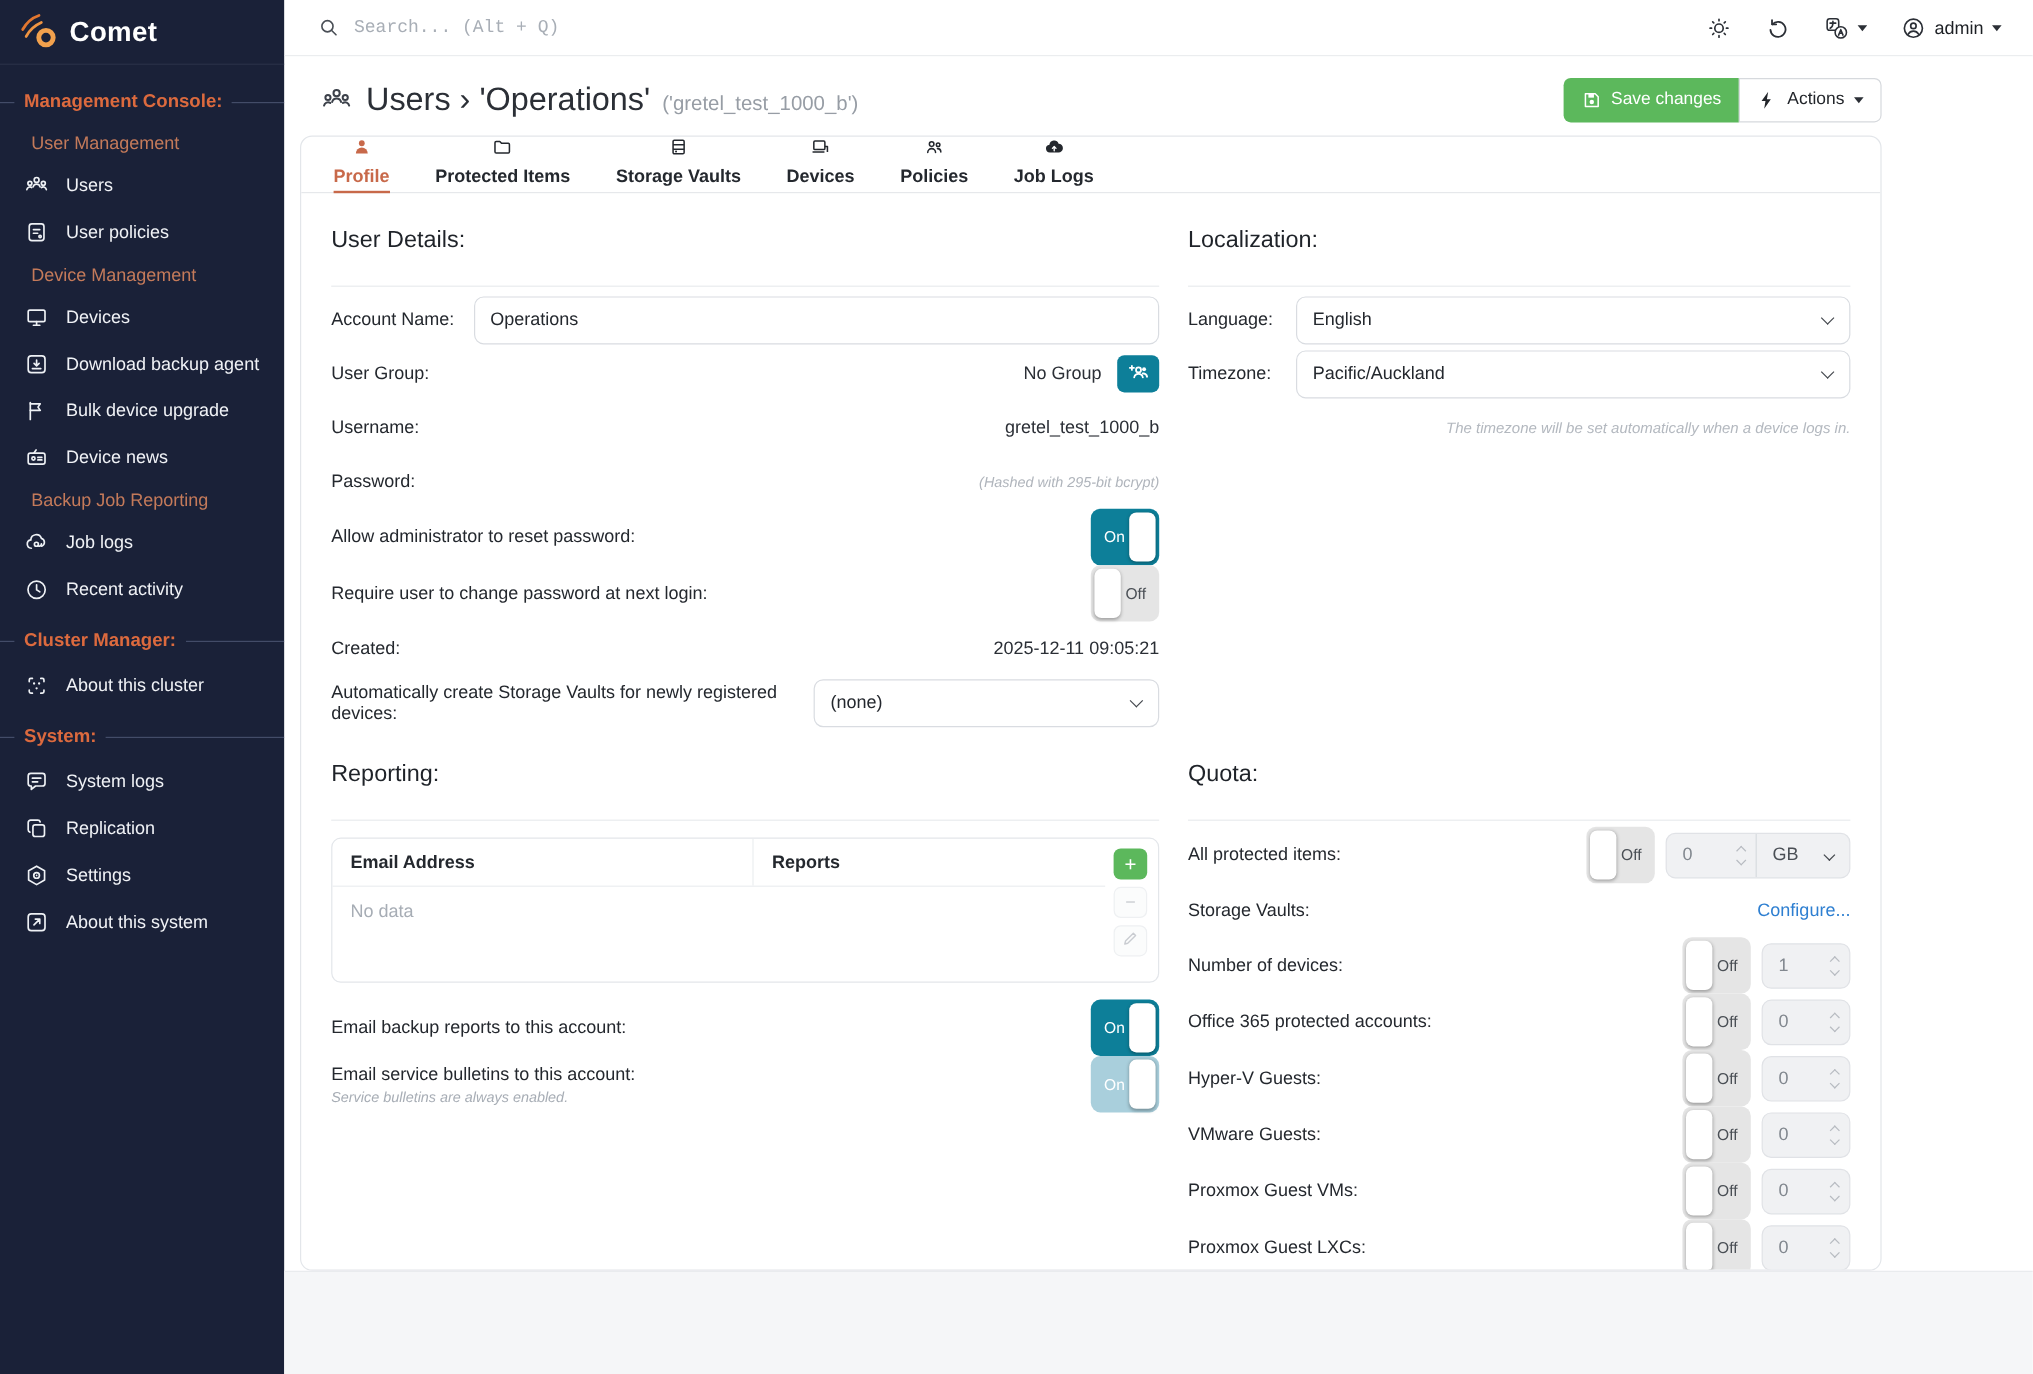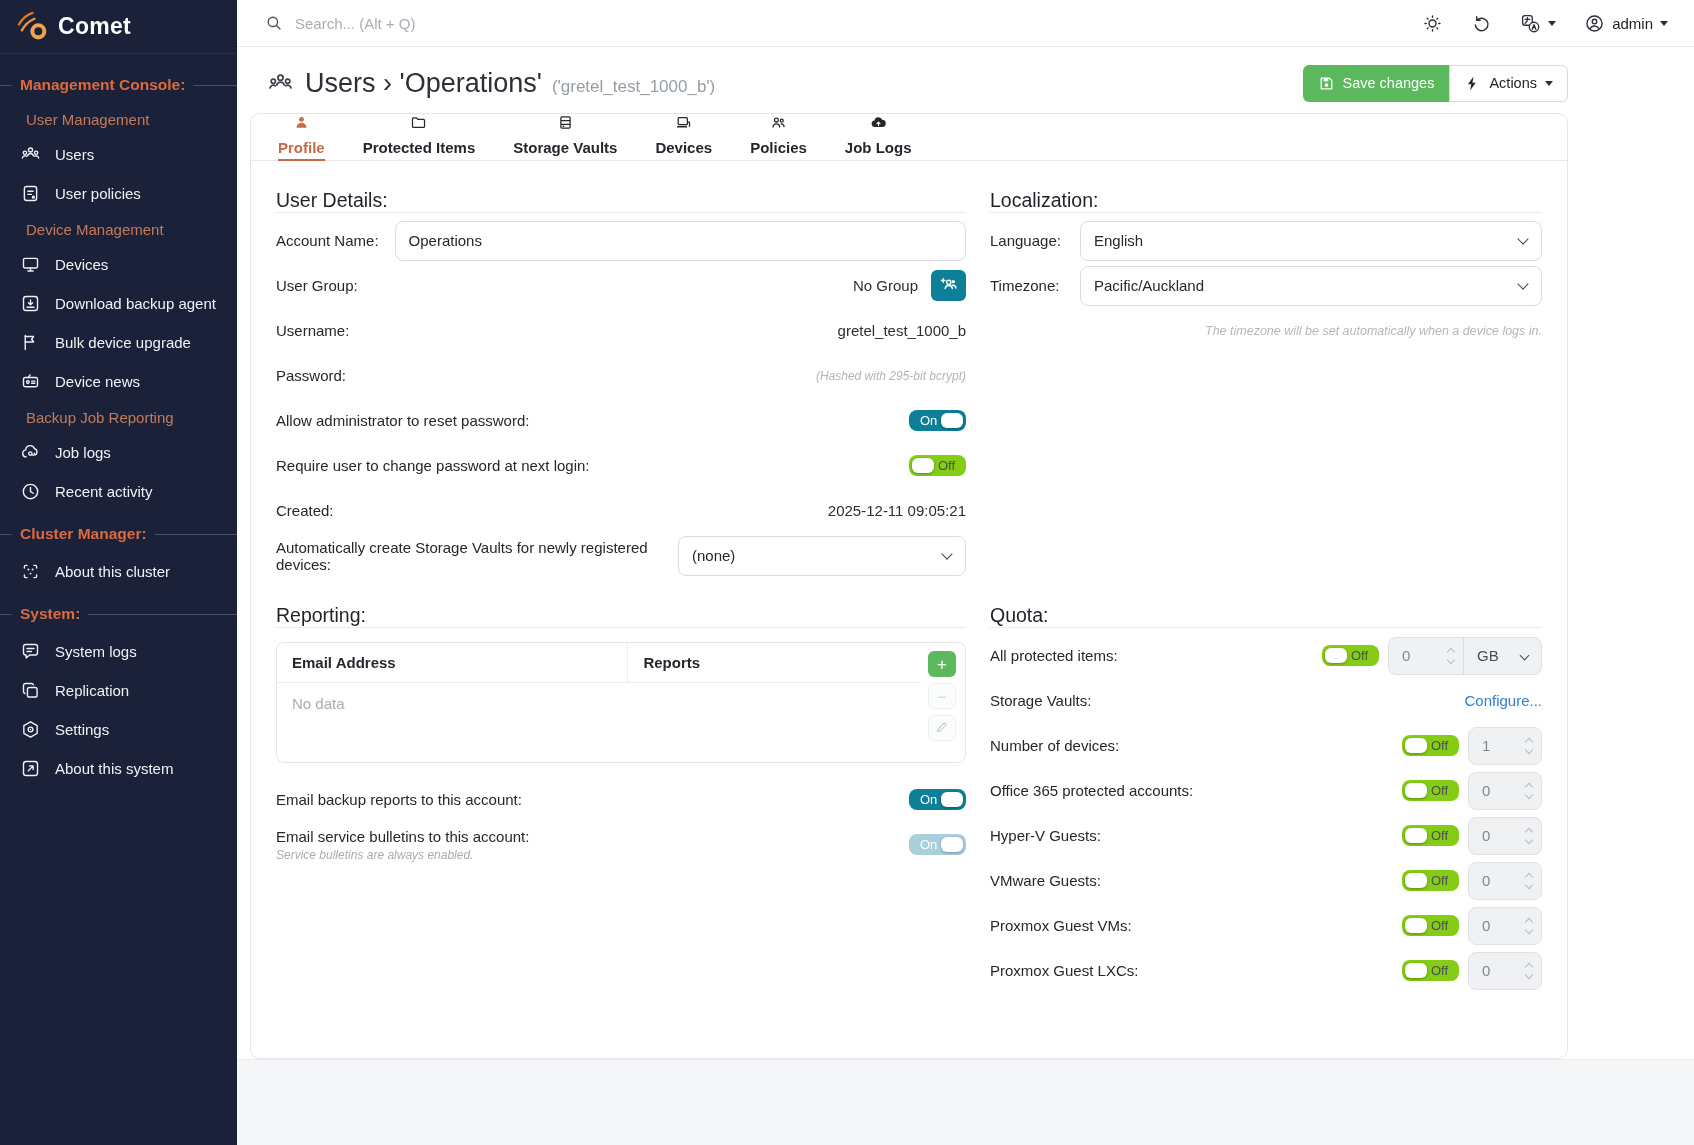--- a/index.html
+++ b/index.html
@@ -19,21 +19,21 @@
   .nav-heading::before { content:''; width:12px; height:1px; background:#434c68; }
   .nav-heading::after { content:''; flex:1; height:1px; background:#434c68; }
   .nav-heading-text { font-size:15.5px; font-weight:bold; color:#dc6a3e; }
   .nav-subheading { padding:8px 16px 7px 26px; font-size:15px; color:#c47a5a; }
 
   
   .shell { flex:1; display:flex; flex-direction:column; min-width:0; }
   .topbar { height:47px; flex:none; background:#fff; border-bottom:1px solid #e7e9ec; display:flex; align-items:center; padding:0 26px 0 28px; }
   .search-wrap { display:flex; align-items:center; gap:12px; flex:1; }
   .search-icon { width:18px; height:18px; color:#4a4f56; display:inline-flex; }
-  .search-input { border:none; outline:none; font-size:15px; color:#a16207; width:420px; font-family:Liberation Sans, sans-serif; }
+  .search-input { border:none; outline:none; font-size:15px; color:#a16207; width:420px; font-family:Liberation Mono, monospace; }
   .search-input::placeholder { color:#a8aeb6; }
   .topbar-right { display:flex; align-items:center; gap:28px; }
   .tb-icon { width:21px; height:21px; color:#2b2f36; display:inline-flex; cursor:pointer; }
   .tb-icon svg { width:100%; height:100%; }
   .tb-group { display:flex; align-items:center; gap:7px; cursor:pointer; }
   .caret { width:0; height:0; border-left:4.5px solid transparent; border-right:4.5px solid transparent; border-top:5px solid #2b2f36; display:inline-block; }
   .admin-label { font-size:15px; color:#1d2025; }
 
   
   .main { flex:1; display:flex; flex-direction:column; background:#fff; min-height:0; }
@@ -56,43 +56,43 @@
   .tabbar { height:47px; border-bottom:1px solid #e6e8eb; display:flex; align-items:stretch; gap:38px; padding:0 27px; }
   .tab { display:flex; align-items:center; gap:8px; font-size:15px; font-weight:600; color:#24282e; cursor:pointer; position:relative;flex-direction:column; }
   .tab .ticon { width:17px; height:17px; display:inline-flex; color:#24282e; }
   .tab .ticon svg { width:100%; height:100%; }
   .tab.active { color:#c8694a; }
   .tab.active .ticon { color:#c8694a; }
   .tab.active::after { content:''; position:absolute; left:0; right:0; bottom:-1px; height:2px; background:#c8694a; }
 
   
   .content { display:grid; grid-template-columns:690px 1fr; gap:26px 24px; padding:28px 25px 0 25px; align-items:start; }
-  .sec-title { font-size:19.5px; font-weight:500; color:#1f2329; padding-bottom:0; border-bottom:1px solid #e9ebee; }
+  .sec-title { font-size:19.5px; font-weight:500; color:#1f2329; padding-bottom:26px; border-bottom:1px solid #e9ebee; }
   .sec-body { padding-top:5px; }
   .frow { display:flex; align-items:center; justify-content:space-between; min-height:45px; }
   .flabel { font-size:15px; color:#24282e; }
   .val { font-size:15px; color:#2b2f36; }
   .note-italic { font-style:italic; font-size:12px; color:#b0b5bc; }
   .tinput { flex:1; margin-left:16px; height:40px; border:1px solid #d9dce1; border-radius:8px; padding:0 13px; font-size:15px; color:#24282e; outline:none; font-family:"Liberation Sans", sans-serif; }
   .rightwrap { display:flex; align-items:center; gap:13px; }
   .grp-btn { width:35px; height:31px; background:#0d7f99; border:none; border-radius:6px; display:flex; align-items:center; justify-content:center; cursor:pointer; }
   .grp-btn svg { width:21px; height:21px; }
 
   
   .sel { position:relative; border:1px solid #d9dce1; border-radius:8px; height:40px; display:flex; align-items:center; padding:0 34px 0 13px; font-size:15px; color:#24282e; background:#fff; cursor:pointer; }
   .chev { width:8px; height:8px; border-right:1.8px solid #44484e; border-bottom:1.8px solid #44484e; transform:rotate(45deg); display:inline-block; }
   .sel .chev { position:absolute; right:14px; top:45%; transform:translateY(-50%) rotate(45deg); }
 
   
-  .tgl { position:relative; width:57px; height:21px; border-radius:8px; display:flex; align-items:center; font-size:13px; flex:none; cursor:pointer; }
+  .tgl { position:relative; width:57px; height:47px; border-radius:8px; display:flex; align-items:center; font-size:13px; flex:none; cursor:pointer; }
   .tgl .knob { position:absolute; top:3px; bottom:3px; width:22px; background:#fff; border-radius:6px; box-shadow:0 1px 3px rgba(0,0,0,.3); }
   .tgl.on { background:#0d7f99; }
   .tgl.on .tgl-label { color:#fff; margin-left:11px; }
   .tgl.on .knob { right:3px; }
-  .tgl.off { background:#84cc16;text-align:right; }
+  .tgl.off { background:#e5e5e5;text-align:right; }
   .tgl.off .tgl-label { color:#4a4f55; margin-left:auto; margin-right:11px; }
   .tgl.off .knob { left:3px; }
   .tgl.disabled { background:#a9cfdc; cursor:default; }
 
   
   .report-box { border:1px solid #e3e6ea; border-radius:8px; margin-top:14px; display:flex; height:121px; }
   .rb-table { flex:1; display:flex; flex-direction:column; min-width:0; }
   .rb-head { display:flex; border-bottom:1px solid #eceef1; }
   .rb-cell { font-weight:bold; font-size:15px; color:#24282e; padding:11px 15px; }
   .rb-cell.c1 { flex:1.22; border-right:1px solid #eceef1; }

